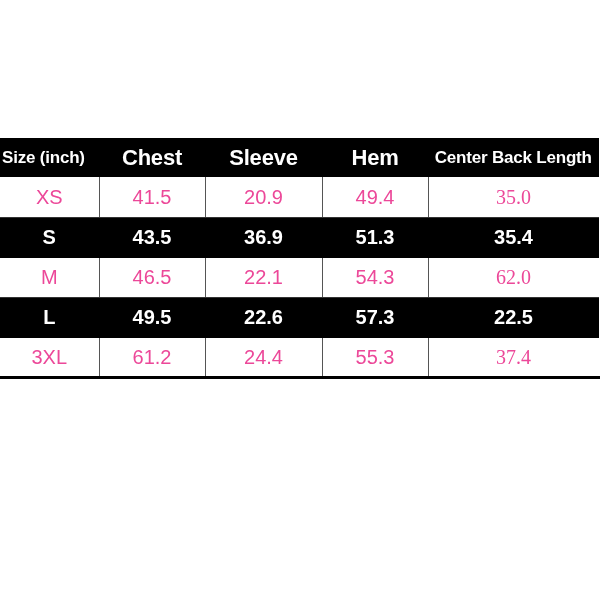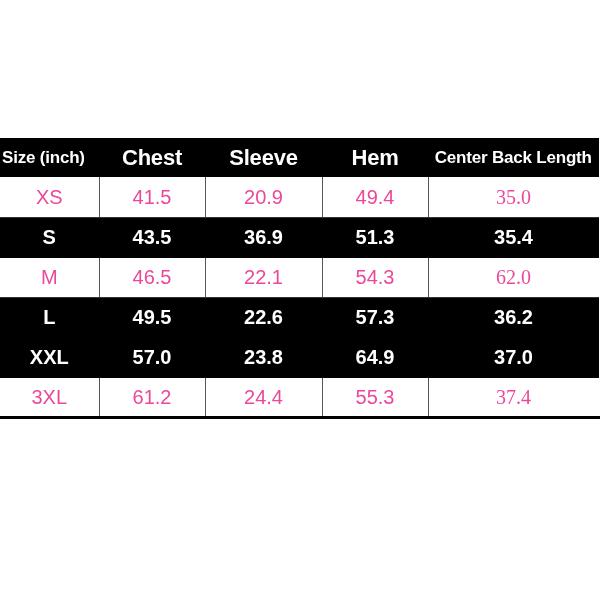--- a/index.html
+++ b/index.html
@@ -152,28 +152,21 @@
           <td>46.5</td>
           <td>22.1</td>
           <td>54.3</td>
           <td>62.0</td>
         </tr>
         <tr class="row-dark">
           <td>L</td>
           <td>49.5</td>
           <td>22.6</td>
           <td>57.3</td>
-          <td>36.2</td>
-        </tr>
-        <tr class="row-dark">
-          <td>XXL</td>
-          <td>57.0</td>
-          <td>23.8</td>
-          <td>64.9</td>
-          <td>37.0</td>
+          <td>22.5</td>
         </tr>
         <tr class="row-light last-row">
           <td>3XL</td>
           <td>61.2</td>
           <td>24.4</td>
           <td>55.3</td>
           <td>37.4</td>
         </tr>
       </tbody>
     </table>

